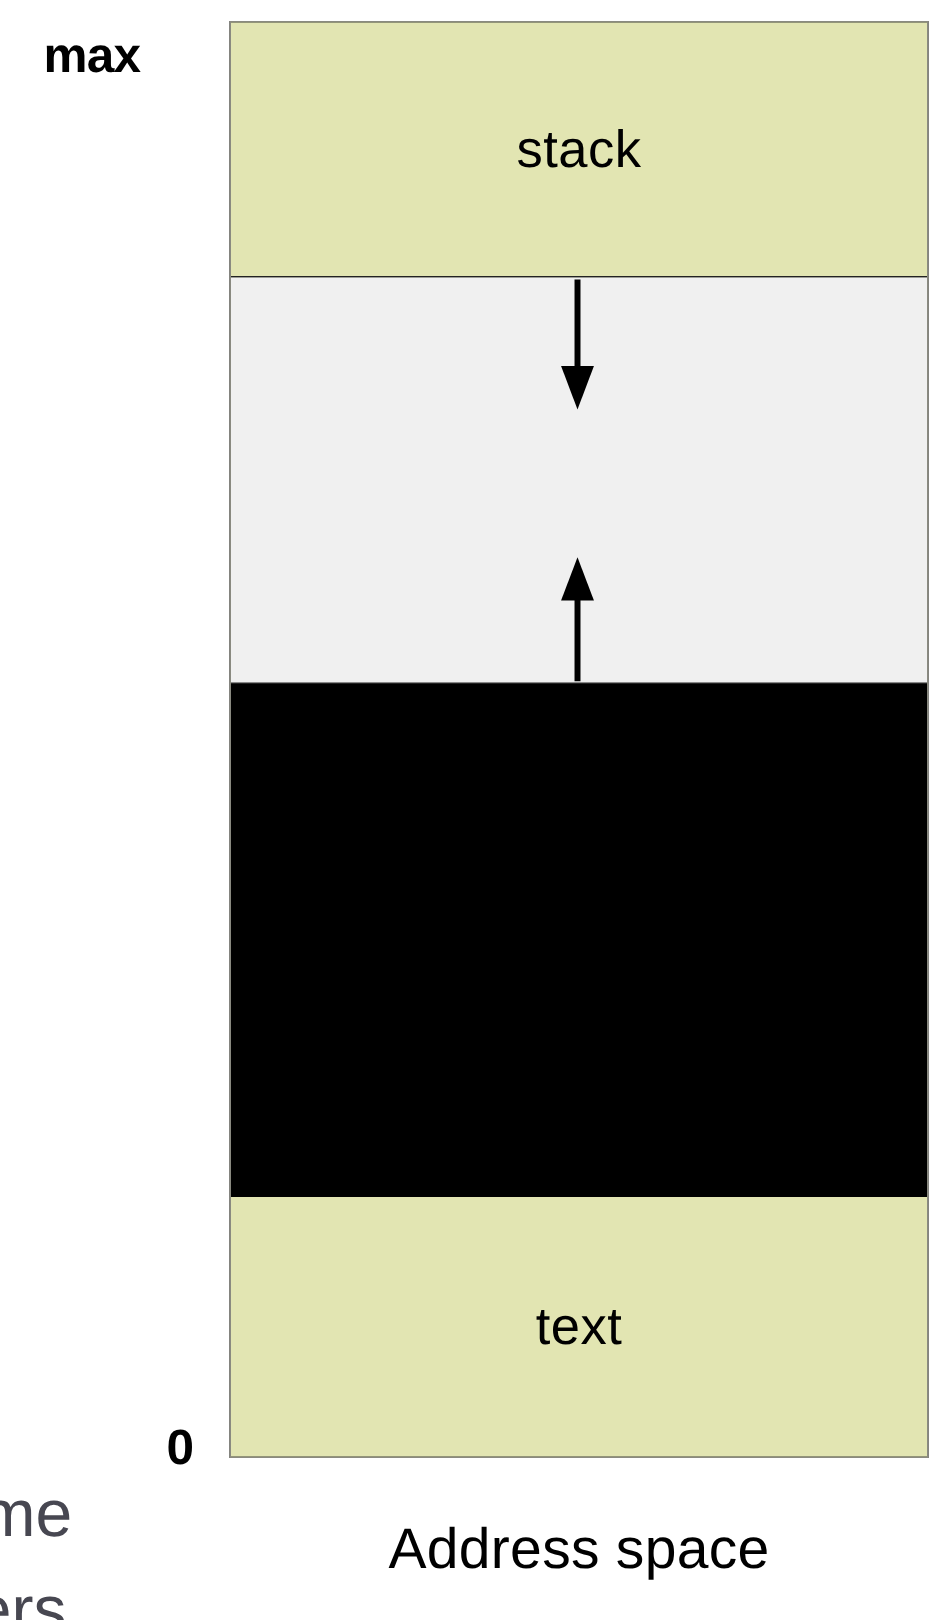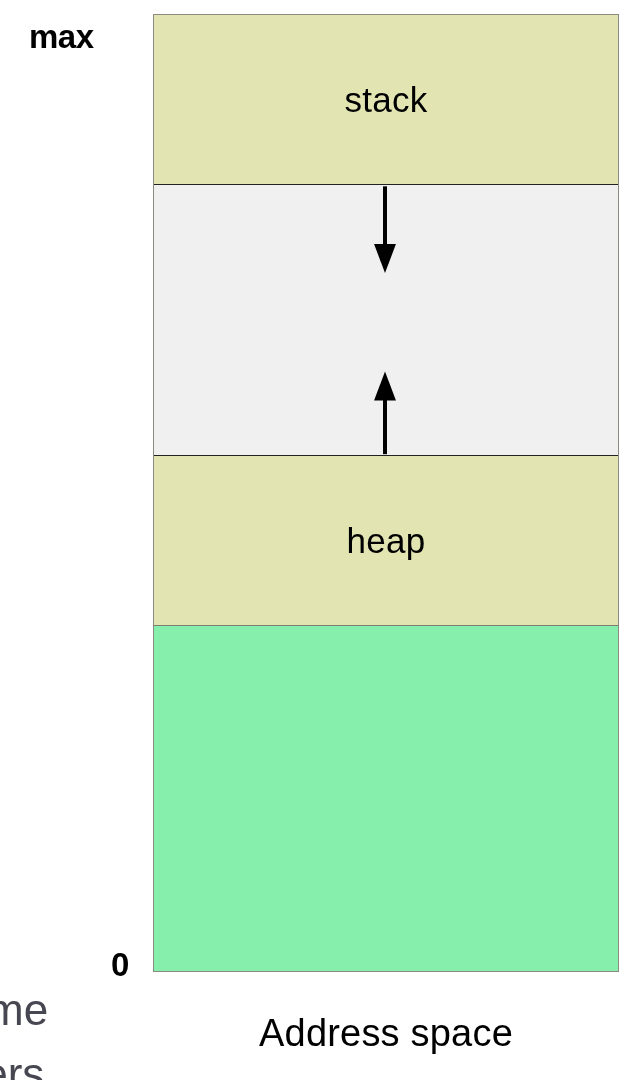--- a/index.html
+++ b/index.html
@@ -26,21 +26,21 @@
 
   
   .as-box {
     position: absolute;
     left: 142px;
     top: 14px;
     width: 466px;
     height: 958px;
     box-sizing: border-box;
     border: 1.5px solid #8a8a80;
-    background: #86efac;
+    background: #000000;
     padding-left: 17px;
   }
 
   .seg {
     position: absolute;
     left: 0;
     width: 100%;
     box-sizing: border-box;
     display: flex;
     align-items: center;
@@ -142,25 +142,25 @@
   <div class="as-box">
 
     <div class="seg filled seg-stack">
       <span class="seg-label">stack</span>
     </div>
 
     <div class="seg gap seg-gap">
       <span class="seg-label"></span>
     </div>
 
-    <div class="seg filled seg-heap">
-      <span class="seg-label">heap</span>
-    </div>
 
 
+    <div class="seg filled seg-text">
+      <span class="seg-label">text</span>
+    </div>
 
     <svg class="arrow-layer" viewBox="0 0 466 958" width="466" height="958">
 
       <g>
         <line x1="232" y1="171" x2="232" y2="232" stroke="#000000" stroke-width="4"></line>
         <polygon points="221,229 243,229 232,258" fill="#000000"></polygon>
       </g>
 
       <g>
         <line x1="232" y1="440" x2="232" y2="383" stroke="#000000" stroke-width="4"></line>

